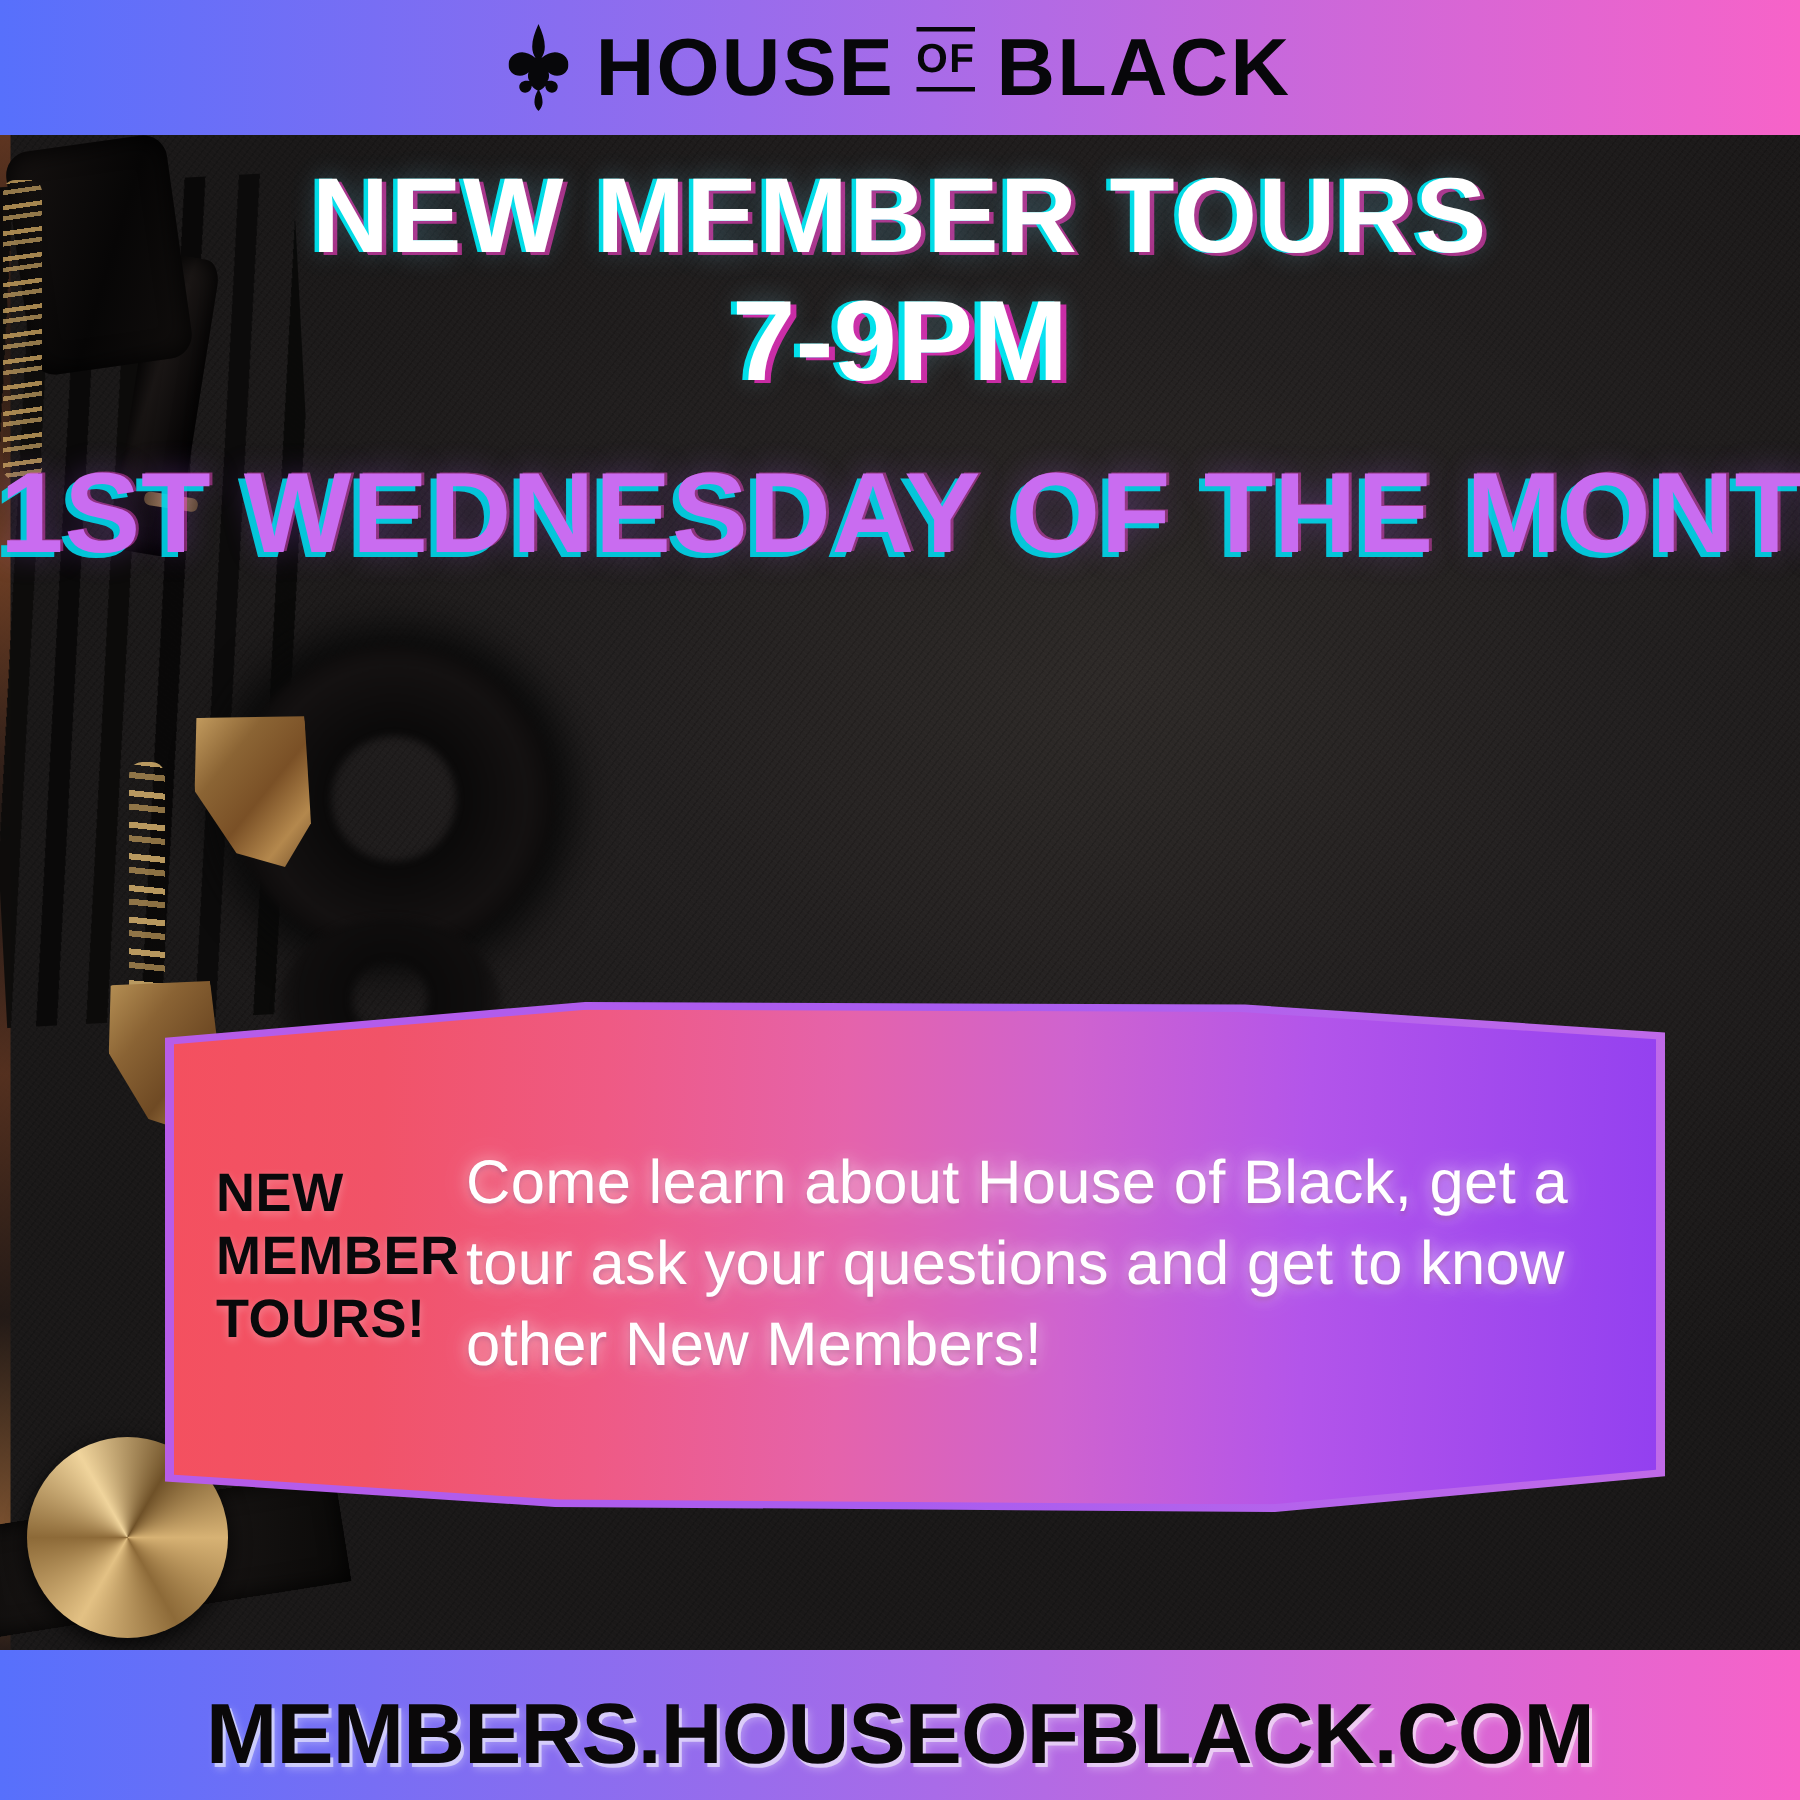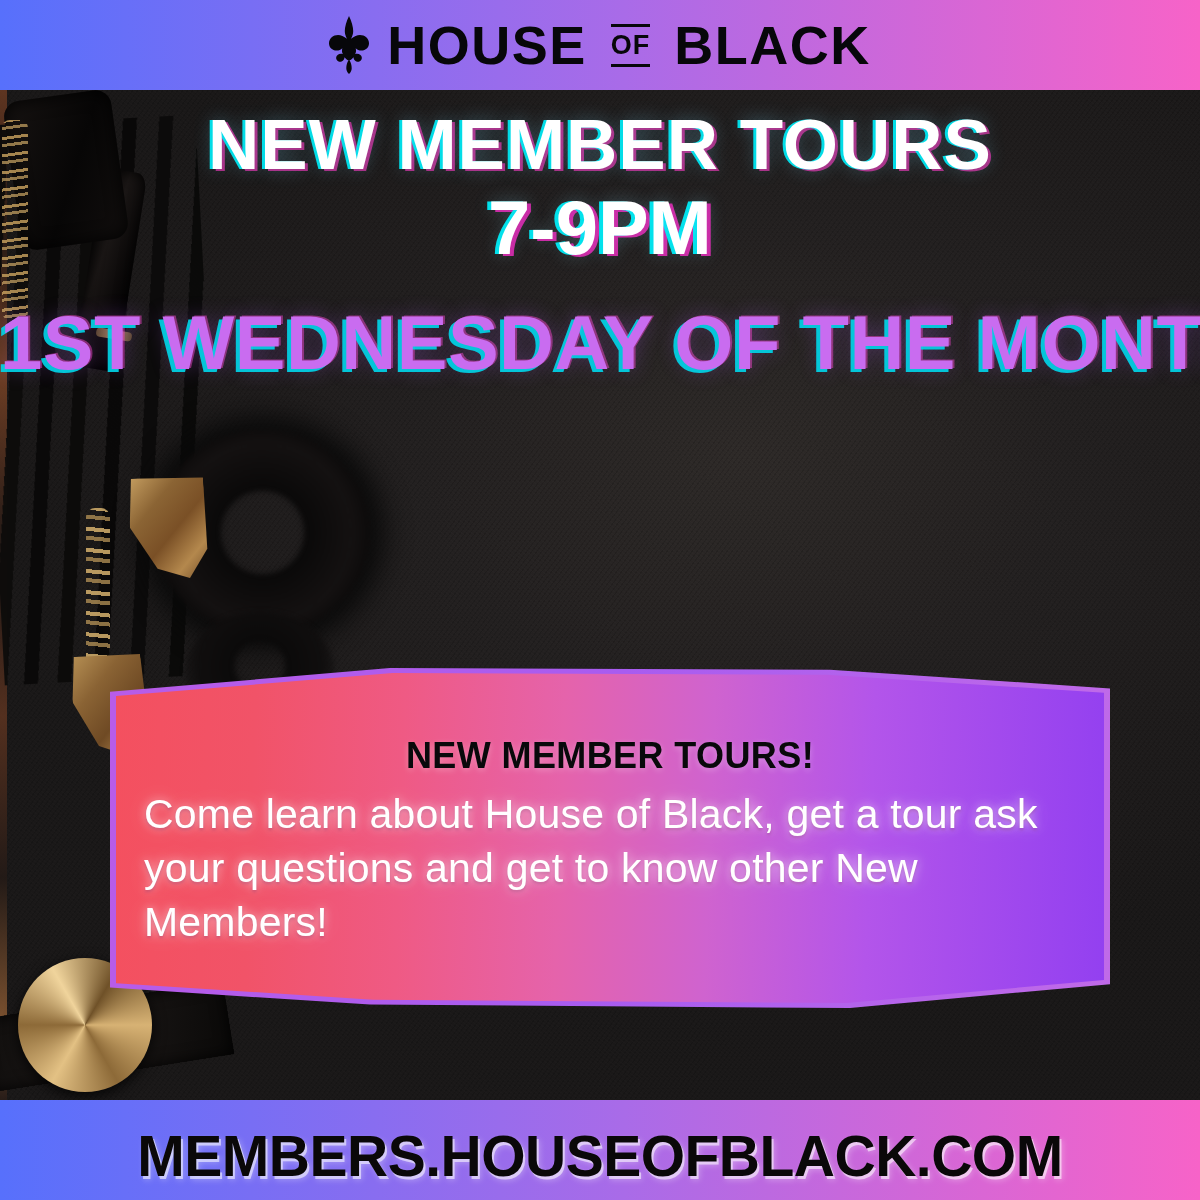--- a/index.html
+++ b/index.html
@@ -179,22 +179,22 @@
   .band-bottom { top: 1100px; height: 112px; }
 
   .logo-row {
     display: flex;
     align-items: center;
     gap: 18px;
   }
   .fleur { width: 40px; height: 58px; display: block; }
   .logo-text {
     display: flex;
-    align-items: center;
-    gap: 24px;
+    align-items: flex-start;
+    gap: 14px;
     color: #07070a;
     font-weight: 700;
     font-size: 54px;
     letter-spacing: 1.5px;
     line-height: 1;
   }
   .logo-of {
     font-size: 27px;
     font-weight: 700;
     letter-spacing: 1px;
@@ -276,21 +276,21 @@
   .panel-fill {
     inset: 5px 6px;
     background: linear-gradient(92deg,
       #f4505f 0%, #f15368 14%, #ef5a84 29%,
       #e563ab 45%, #cf63cf 60%, #b355ea 76%, #9340f0 100%);
   }
   .panel-content {
     position: absolute;
     inset: 0;
     display: flex;
-    flex-direction: column;
+    flex-direction: row;
     align-items: center;
     justify-content: center;
     padding: 26px 34px 18px;
     box-sizing: border-box;
   }
   .panel-title {
     font-size: 36px;
     font-weight: 700;
     color: #09090b;
     letter-spacing: 0.4px;

